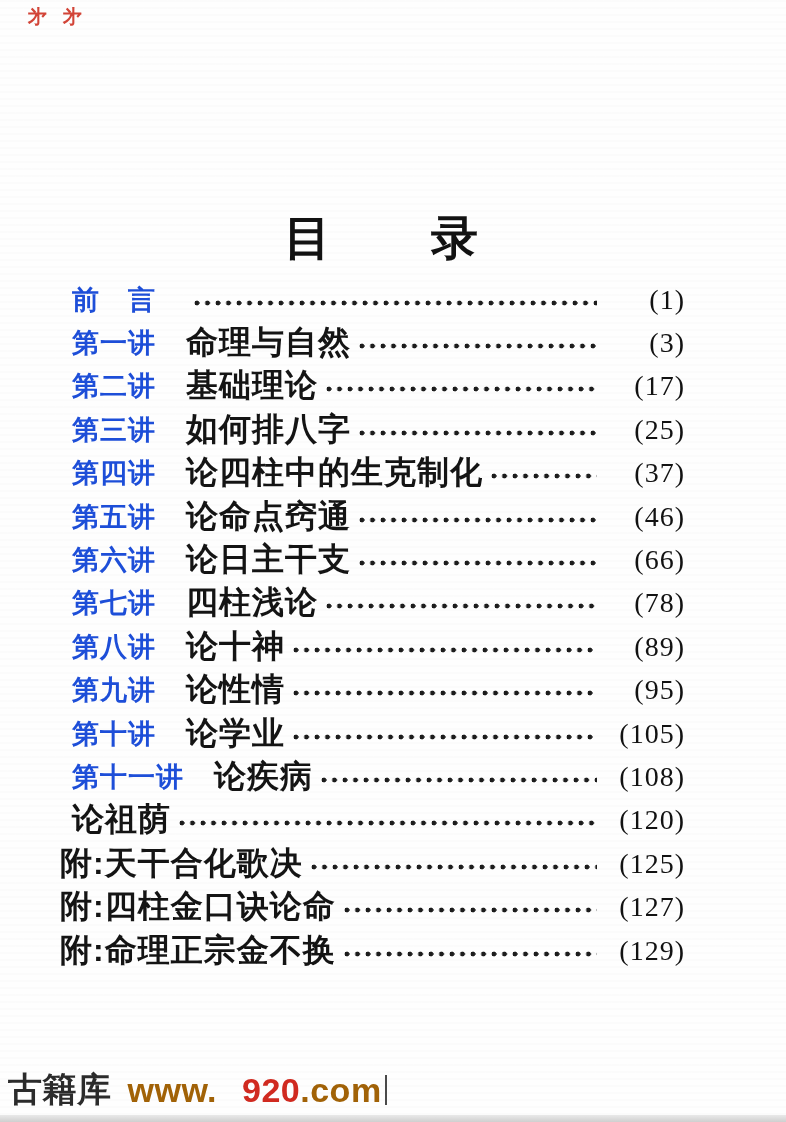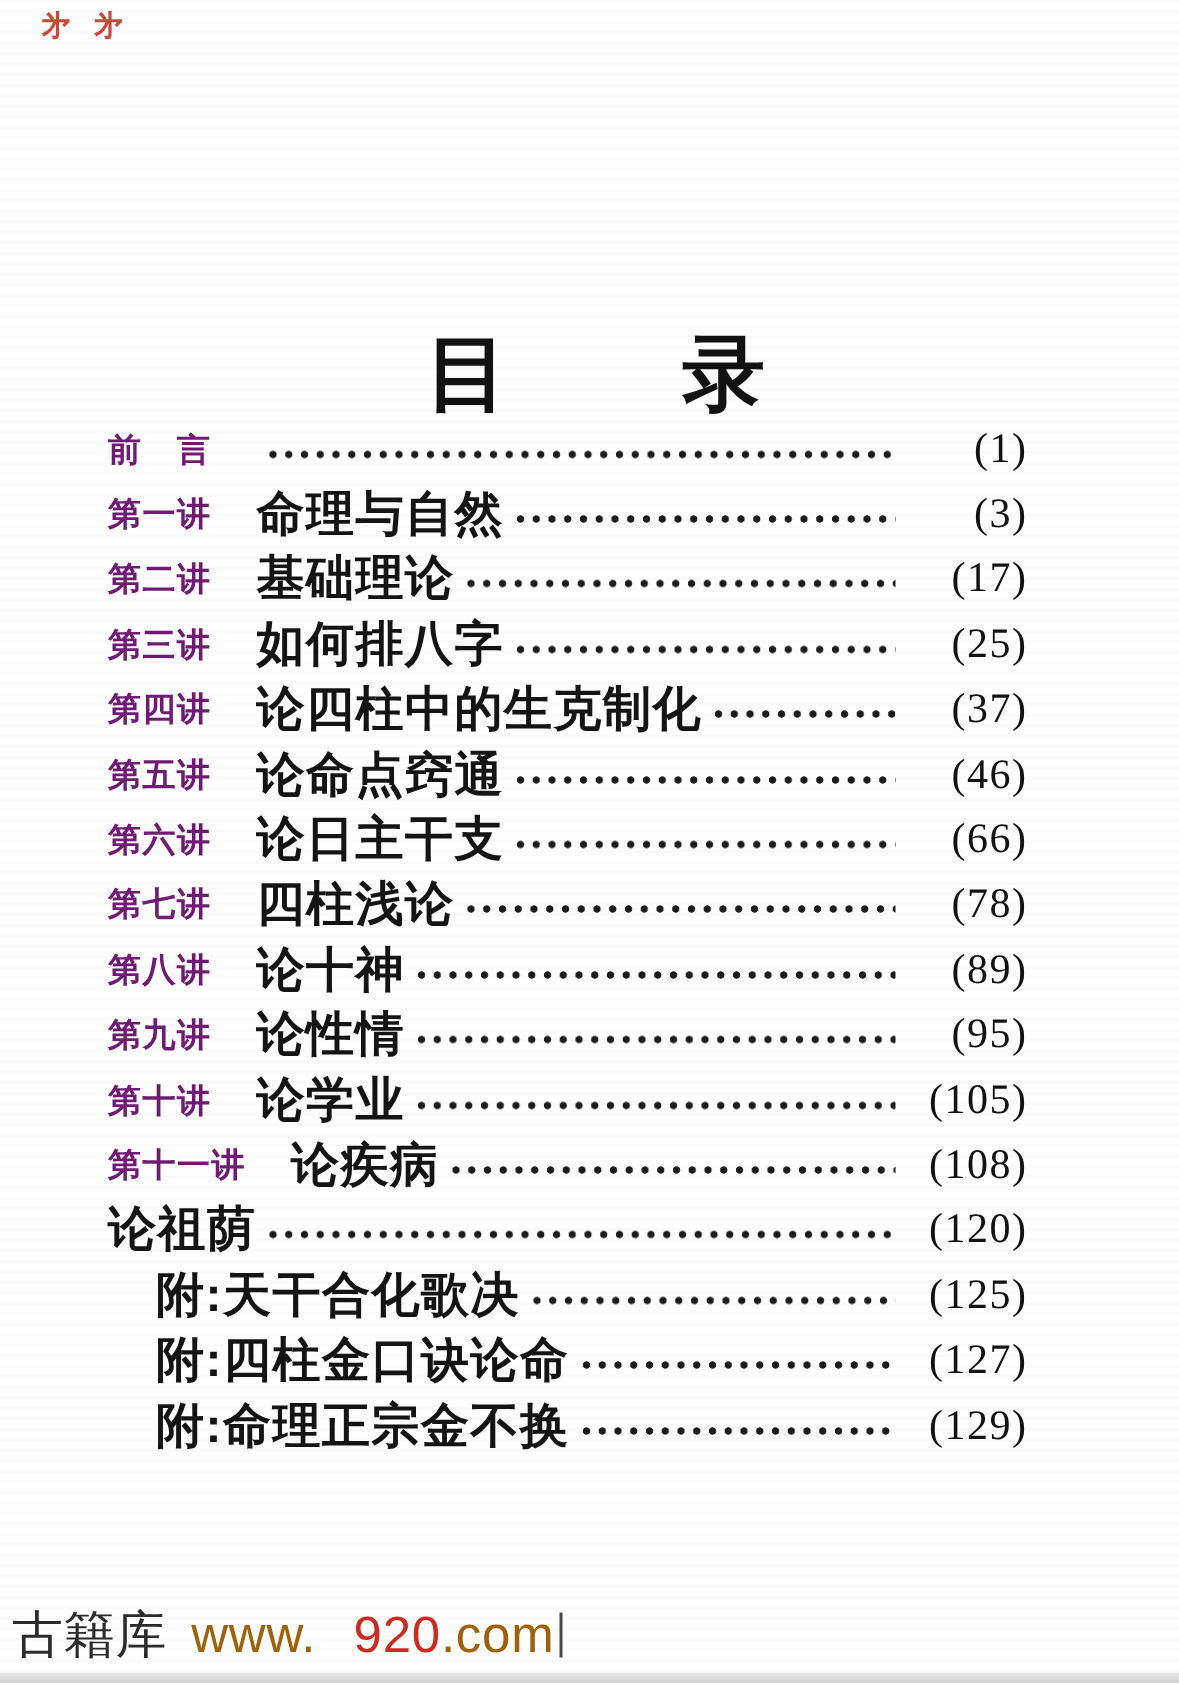--- a/index.html
+++ b/index.html
@@ -16,54 +16,54 @@
       rgba(0,0,0,0.012) 0px, rgba(0,0,0,0.012) 2px,
       rgba(0,0,0,0) 2px, rgba(0,0,0,0) 7px);
   }
   .stamp{
     position:absolute;left:28px;top:4px;
     font-size:19px;font-weight:700;color:#cf3527;
     letter-spacing:16px;opacity:.92;white-space:nowrap;
   }
   .doc-title{
     position:absolute;left:284px;top:176px;
-    font-size:55px;font-weight:900;letter-spacing:2px;
+    font-size:47px;font-weight:900;letter-spacing:2px;
     color:#121212;white-space:nowrap;
   }
   .toc{
     position:absolute;left:0;right:0;top:278px;
   }
   .toc-row{
     height:43.4px;display:flex;align-items:center;
     padding:0 101px 0 72px;
   }
-  .toc-row.sub{padding-left:104px;}
+  .toc-row.sub{padding-left:60px;}
   .toc-label{
-    font-size:22px;font-weight:700;letter-spacing:1px;
-    margin-right:30px;white-space:nowrap;color:#701a75;
+    font-size:27px;font-weight:700;letter-spacing:1px;
+    margin-right:30px;white-space:nowrap;color:#1d4ed8;
   }
   .toc-title{
     font-size:32px;font-weight:700;letter-spacing:1px;
     white-space:nowrap;color:#141414;
   }
   .toc-dots{
     flex:1 1 auto;height:12px;margin:6px 10px 0 8px;
     background-image:radial-gradient(circle at 3px 6px,#1c1c1c 2.2px,rgba(0,0,0,0) 2.7px);
     background-size:10.5px 12px;background-repeat:repeat-x;
     background-position:left center;min-width:20px;
   }
   .toc-page{
     font-family:"Liberation Serif","DejaVu Serif",serif;
     font-size:28px;font-weight:500;min-width:78px;text-align:right;
     white-space:nowrap;color:#121212;letter-spacing:1px;
   }
   .watermark{
     position:absolute;left:8px;top:1070px;height:40px;
     display:flex;align-items:center;white-space:nowrap;
-    font-size:34px;font-weight:400;letter-spacing:0.5px;
+    font-size:34px;font-weight:700;letter-spacing:0.5px;
   }
   .wm-dark{color:#a16207;}
   .wm-cn{margin-right:16px;color:#2b2b2b;}
   .wm-green{color:#329e1e;}
   .wm-red{color:#d02a20;margin-left:25px;}
   .wm-cursor{
     display:inline-block;width:2px;height:30px;background:#4a4a4a;
     margin-left:3px;
   }
   .bottom-strip{

